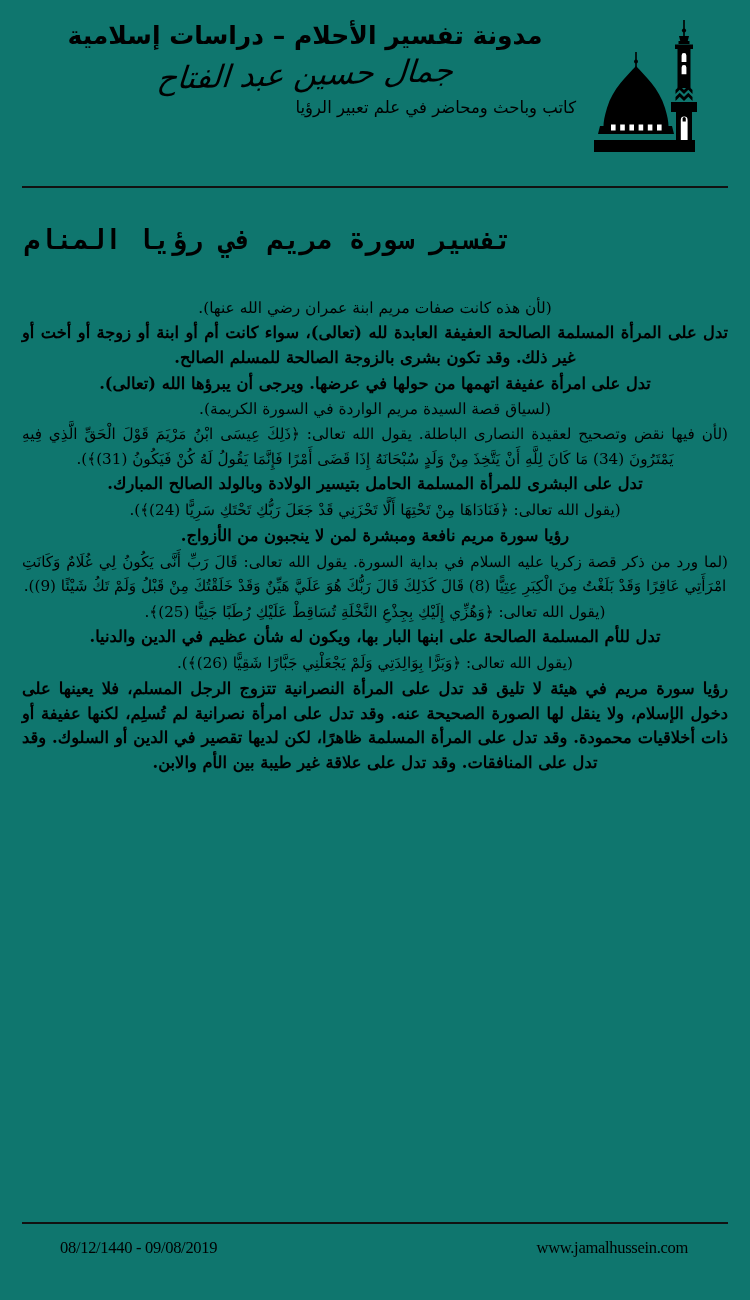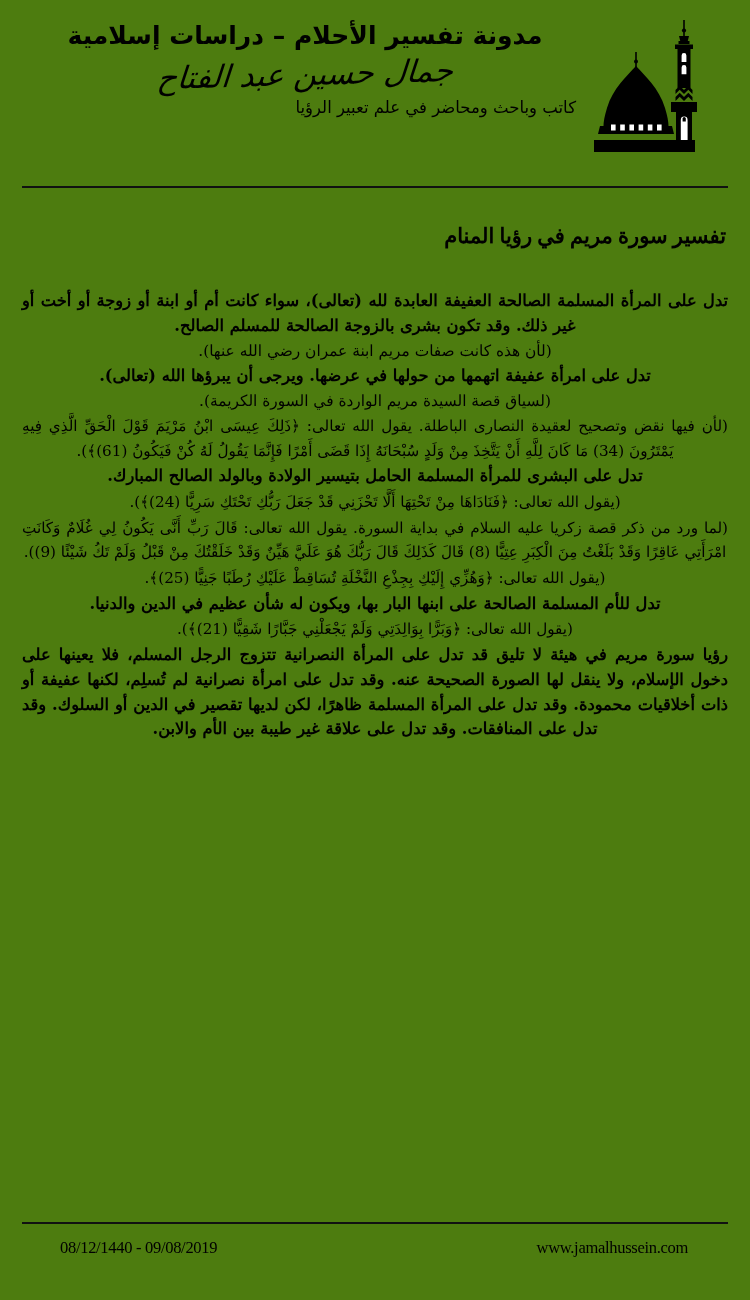--- a/index.html
+++ b/index.html
@@ -7,21 +7,21 @@
     margin: 0;
     padding: 0;
     background: #ffffff;
   }
 
   .page {
     position: relative;
     width: 750px;
     height: 1300px;
     margin: 0 auto;
-    background: #4d7c0f;
+    background: #0f766e;
     color: #000000;
     font-family: "Liberation Serif", "DejaVu Serif", serif;
     overflow: hidden;
     box-sizing: border-box;
   }
 
   
   .header {
     position: relative;
     height: 178px;
@@ -92,24 +92,24 @@
 
   .rule.header-rule {
     position: absolute;
     top: 186px;
     left: 0;
     right: 0;
   }
 
   
   .doc-title {
-    text-align: right;
-    font-family: Liberation Serif, serif;
+    text-align: left;
+    font-family: Liberation Mono, monospace;
     font-weight: bold;
-    font-size: 21px;
+    font-size: 27px;
     margin: 46px 0 0 0;
     padding: 0 24px;
   }
 
   
   .content {
     padding: 0 22px;
     margin-top: 40px;
   }
 
@@ -255,46 +255,47 @@
 
     </div>
   </div>
 
   <hr class="rule header-rule">
 
   <h2 class="doc-title">تفسير سورة مريم في رؤيا المنام</h2>
 
   <div class="content">
 
+    <p class="para note block">(لأن هذه كانت صفات مريم ابنة عمران رضي الله عنها).</p>
+
     <p class="para stmt block">تدل على المرأة المسلمة الصالحة العفيفة العابدة لله (تعالى)، سواء كانت أم أو ابنة أو زوجة أو أخت أو غير ذلك. وقد تكون بشرى بالزوجة الصالحة للمسلم الصالح.</p>
 
-    <p class="para note block">(لأن هذه كانت صفات مريم ابنة عمران رضي الله عنها).</p>
-
     <p class="para stmt block">تدل على امرأة عفيفة اتهمها من حولها في عرضها. ويرجى أن يبرؤها الله (تعالى).</p>
 
     <p class="para note block">(لسياق قصة السيدة مريم الواردة في السورة الكريمة).</p>
 
 
-    <p class="para verse block">(لأن فيها نقض وتصحيح لعقيدة النصارى الباطلة. يقول الله تعالى: ﴿ذَلِكَ عِيسَى ابْنُ مَرْيَمَ قَوْلَ الْحَقِّ الَّذِي فِيهِ يَمْتَرُونَ (34) مَا كَانَ لِلَّهِ أَنْ يَتَّخِذَ مِنْ وَلَدٍ سُبْحَانَهُ إِذَا قَضَى أَمْرًا فَإِنَّمَا يَقُولُ لَهُ كُنْ فَيَكُونُ (61)﴾).</p>
+    <p class="para verse block">(لأن فيها نقض وتصحيح لعقيدة النصارى الباطلة. يقول الله تعالى: ﴿ذَلِكَ عِيسَى ابْنُ مَرْيَمَ قَوْلَ الْحَقِّ الَّذِي فِيهِ يَمْتَرُونَ (34) مَا كَانَ لِلَّهِ أَنْ يَتَّخِذَ مِنْ وَلَدٍ سُبْحَانَهُ إِذَا قَضَى أَمْرًا فَإِنَّمَا يَقُولُ لَهُ كُنْ فَيَكُونُ (31)﴾).</p>
 
 
 
     <p class="para stmt block">تدل على البشرى للمرأة المسلمة الحامل بتيسير الولادة وبالولد الصالح المبارك.</p>
 
     <p class="para verse block">(يقول الله تعالى: ﴿فَنَادَاهَا مِنْ تَحْتِهَا أَلَّا تَحْزَنِي قَدْ جَعَلَ رَبُّكِ تَحْتَكِ سَرِيًّا (24)﴾).</p>
 
+    <p class="para stmt block">رؤيا سورة مريم نافعة ومبشرة لمن لا ينجبون من الأزواج.</p>
 
     <p class="para verse block">(لما ورد من ذكر قصة زكريا عليه السلام في بداية السورة. يقول الله تعالى: قَالَ رَبِّ أَنَّى يَكُونُ لِي غُلَامٌ وَكَانَتِ امْرَأَتِي عَاقِرًا وَقَدْ بَلَغْتُ مِنَ الْكِبَرِ عِتِيًّا (8) قَالَ كَذَلِكَ قَالَ رَبُّكَ هُوَ عَلَيَّ هَيِّنٌ وَقَدْ خَلَقْتُكَ مِنْ قَبْلُ وَلَمْ تَكُ شَيْئًا (9)).</p>
 
 
     <p class="para verse block">(يقول الله تعالى: ﴿وَهُزِّي إِلَيْكِ بِجِذْعِ النَّخْلَةِ تُسَاقِطْ عَلَيْكِ رُطَبًا جَنِيًّا (25)﴾.</p>
 
     <p class="para stmt block">تدل للأم المسلمة الصالحة على ابنها البار بها، ويكون له شأن عظيم في الدين والدنيا.</p>
 
-    <p class="para verse block">(يقول الله تعالى: ﴿وَبَرًّا بِوَالِدَتِي وَلَمْ يَجْعَلْنِي جَبَّارًا شَقِيًّا (21)﴾).</p>
+    <p class="para verse block">(يقول الله تعالى: ﴿وَبَرًّا بِوَالِدَتِي وَلَمْ يَجْعَلْنِي جَبَّارًا شَقِيًّا (26)﴾).</p>
 
     <p class="para stmt block">رؤيا سورة مريم في هيئة لا تليق قد تدل على المرأة النصرانية تتزوج الرجل المسلم، فلا يعينها على دخول الإسلام، ولا ينقل لها الصورة الصحيحة عنه. وقد تدل على امرأة نصرانية لم تُسلِم، لكنها عفيفة أو ذات أخلاقيات محمودة. وقد تدل على المرأة المسلمة ظاهرًا، لكن لديها تقصير في الدين أو السلوك. وقد تدل على المنافقات. وقد تدل على علاقة غير طيبة بين الأم والابن.</p>
 
   </div>
 
   <div class="footer">
     <hr class="rule footer-rule">
     <div class="footer-row">
       <span class="footer-site">www.jamalhussein.com</span>
       <span class="footer-date">08/12/1440 - 09/08/2019</span>

